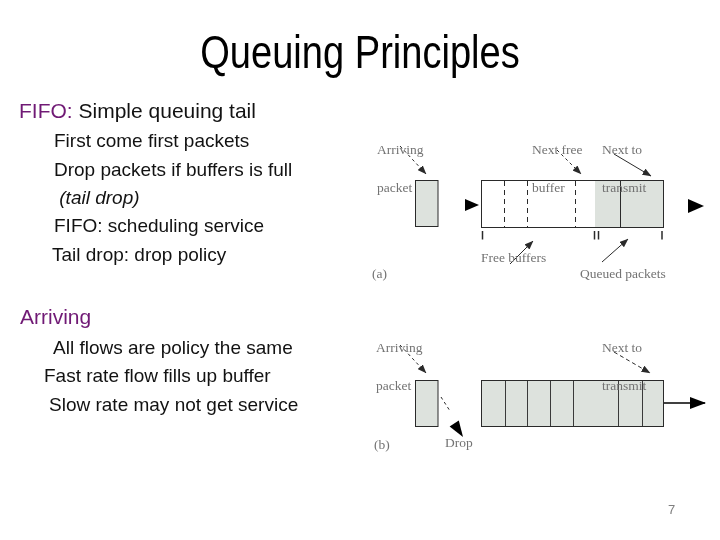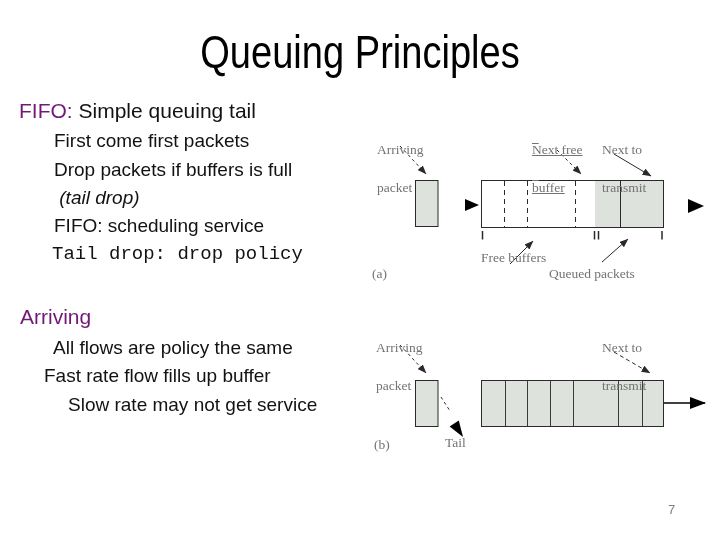--- a/index.html
+++ b/index.html
@@ -30,27 +30,27 @@
 <body>
 
 <div class="title">Queuing Principles</div>
 
 <div class="line hdr" style="left:19px;top:100px;"><span class="navy">FIFO:</span><span> Simple queuing tail</span></div>
 
 <div class="line blt" style="left:54px;top:131px;">First come first packets</div>
 <div class="line blt" style="left:54px;top:160px;">Drop packets if buffers is full</div>
 <div class="line blt" style="left:54px;top:188px;font-style:italic;"> (tail drop)</div>
 <div class="line blt" style="left:54px;top:216px;">FIFO: scheduling service</div>
-<div class="line blt" style="left:52px;top:245px;font-family:Liberation Mono, monospace;">Tail drop: drop policy</div>
+<div class="line blt" style="left:52px;top:245px;">Tail drop: drop policy</div>
 
 <div class="line hdr navy" style="left:20px;top:306px;">Arriving</div>
 
 <div class="line blt" style="left:53px;top:338px;">All flows are policy the same</div>
 <div class="line blt" style="left:44px;top:366px;">Fast rate flow fills up buffer</div>
-<div class="line blt" style="left:68px;top:395px;">Slow rate may not get service</div>
+<div class="line blt" style="left:49px;top:395px;">Slow rate may not get service</div>
 
 <svg class="figure" width="720" height="540" viewBox="0 0 720 540">
   <defs>
     <marker id="ahs" markerUnits="userSpaceOnUse" markerWidth="9" markerHeight="7" refX="8.5" refY="3.5" orient="auto">
       <path d="M0,0 L9,3.5 L0,7 Z" fill="#2a2a2a"></path>
     </marker>
     <marker id="ahb" markerUnits="userSpaceOnUse" markerWidth="16" markerHeight="12" refX="15" refY="6" orient="auto">
       <path d="M0,0 L16,6 L0,12 Z" fill="#000"></path>
     </marker>
   </defs>
@@ -93,36 +93,36 @@
   <line x1="441" y1="397" x2="450" y2="411" stroke="#2a2a2a" stroke-dasharray="3,3"></line>
   <path d="M463,437 L449.6,426.6 L458.8,420.6 Z" fill="#000"></path>
 
   <line x1="664" y1="403" x2="705" y2="403" stroke="#000" stroke-width="1.5" marker-end="url(#ahb)"></line>
 </svg>
 
 <div class="flabel" style="left:377px;top:119px;">
   <div>Arriving</div>
   <div>packet</div>
 </div>
-<div class="flabel" style="left:532px;top:119px;text-decoration:underline;">
+<div class="flabel" style="left:532px;top:119px;">
   <div>Next free</div>
   <div>buffer</div>
 </div>
 <div class="flabel" style="left:602px;top:119px;">
   <div>Next to</div>
   <div>transmit</div>
 </div>
 <div class="flabel" style="left:372px;top:268px;">(a)</div>
 <div class="flabel" style="left:481px;top:252px;">Free buffers</div>
-<div class="flabel" style="left:549px;top:268px;">Queued packets</div>
+<div class="flabel" style="left:580px;top:268px;">Queued packets</div>
 
 <div class="flabel" style="left:376px;top:317px;">
   <div>Arriving</div>
   <div>packet</div>
 </div>
 <div class="flabel" style="left:602px;top:317px;">
   <div>Next to</div>
   <div>transmit</div>
 </div>
 <div class="flabel" style="left:374px;top:439px;">(b)</div>
-<div class="flabel" style="left:445px;top:437px;">Tail</div>
+<div class="flabel" style="left:445px;top:437px;">Drop</div>
 
 <div class="pagenum">7</div>
 
 </body></html>

